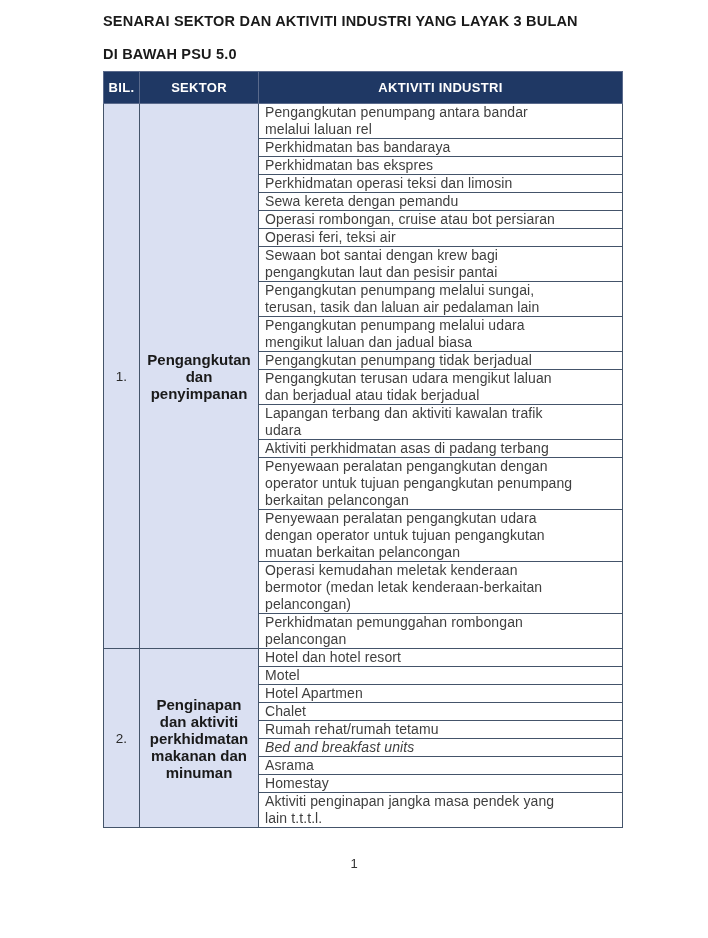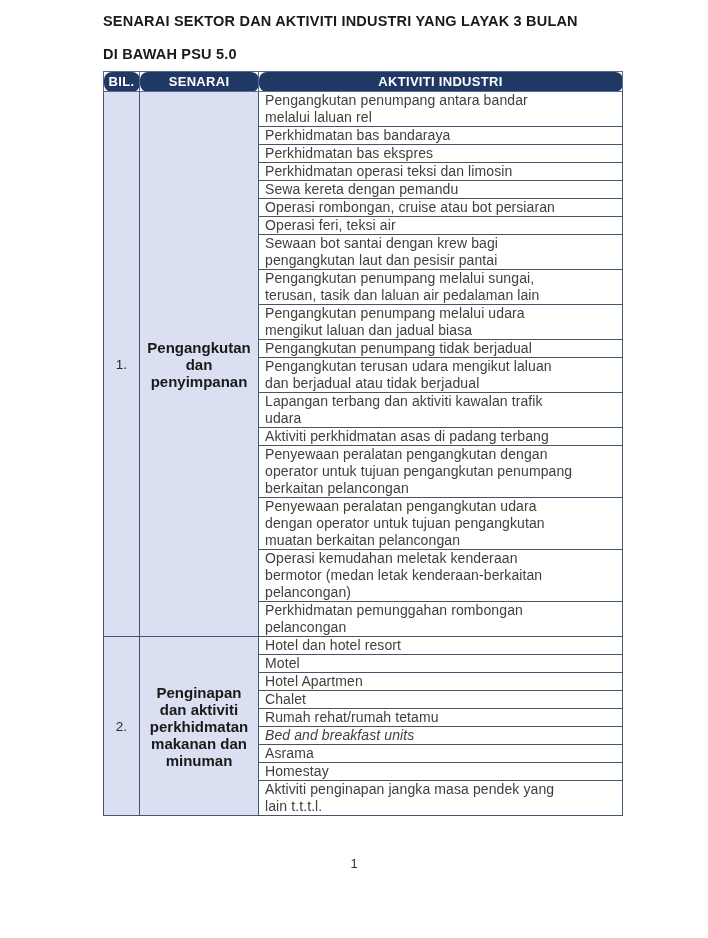--- a/index.html
+++ b/index.html
@@ -39,25 +39,24 @@
   }
   col.c-bil{width:36px;}
   col.c-sektor{width:119px;}
   col.c-act{width:364px;}
   td,th{border:1px solid var(--border);}
   thead th{
     background:var(--header-bg);
     color:var(--header-text);
     font-size:13px;
     font-weight:bold;
-    height:20px;
+    height:32px;
     text-align:center;
     letter-spacing:.3px;
     border-color:#5a6a8c;
-    border-radius:8px;
   }
   td.bil{
     background:var(--section-bg);
     text-align:center;
     vertical-align:middle;
     font-size:13.5px;
     color:#2a2a2a;
   }
   td.sektor{
     background:var(--section-bg);
@@ -100,21 +99,21 @@
 
   <table class="sector-table">
     <colgroup>
       <col class="c-bil">
       <col class="c-sektor">
       <col class="c-act">
     </colgroup>
     <thead>
       <tr>
         <th>BIL.</th>
-        <th>SENARAI</th>
+        <th>SEKTOR</th>
         <th>AKTIVITI INDUSTRI</th>
       </tr>
     </thead>
     <tbody id="table-body">
         <tr>
           <td class="bil" rowspan="18">1.</td>
           <td class="sektor" rowspan="18">Pengangkutan
 dan
 penyimpanan</td>
           <td class="act">Pengangkutan penumpang antara bandar

